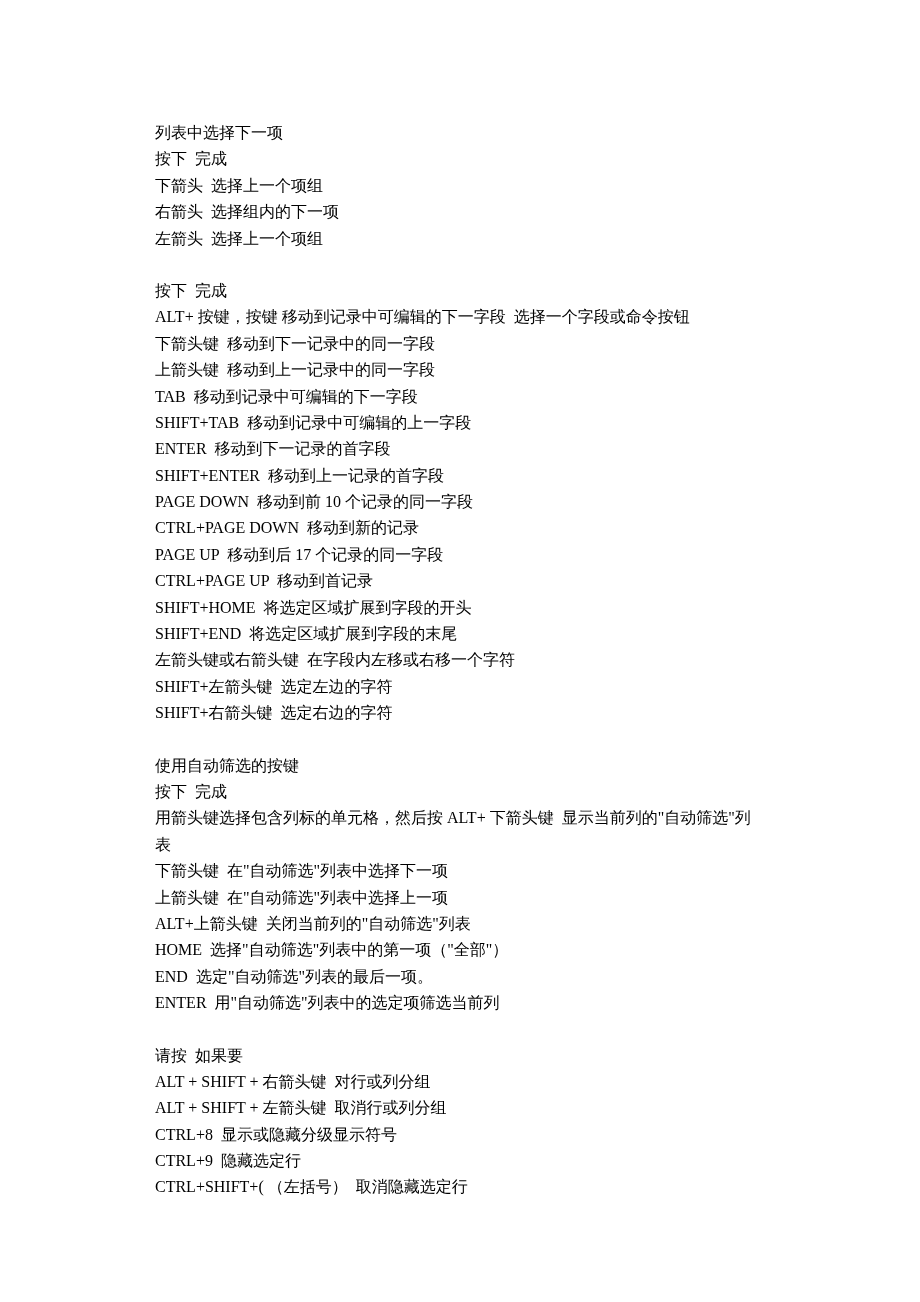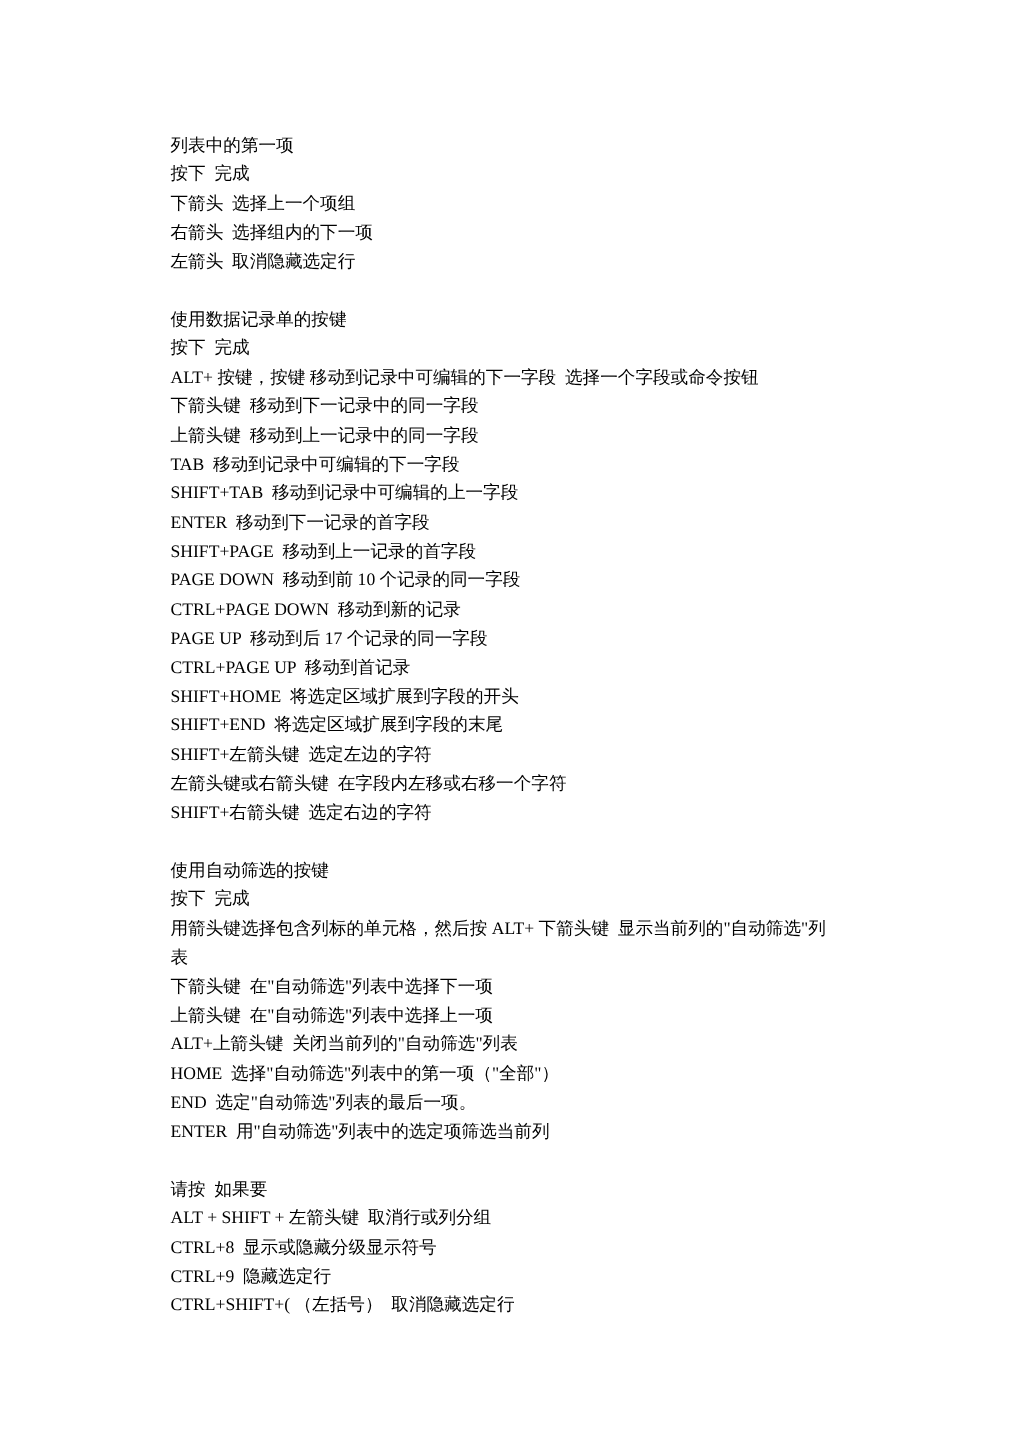--- a/index.html
+++ b/index.html
@@ -21,60 +21,60 @@
     }
     .line {
       white-space: pre-wrap;
     }
   </style>
 </head>
 <body>
 
 <div class="page">
   <div class="section">
-    <div class="line">列表中的第一项</div>
+    <div class="line">列表中选择下一项</div>
     <div class="line">按下  完成</div>
     <div class="line">下箭头  选择上一个项组</div>
     <div class="line">右箭头  选择组内的下一项</div>
-    <div class="line">左箭头  取消隐藏选定行</div>
+    <div class="line">左箭头  选择上一个项组</div>
   </div>
 
   <div class="section">
-    <div class="line">使用数据记录单的按键</div>
     <div class="line">按下  完成</div>
     <div class="line">ALT+ 按键，按键 移动到记录中可编辑的下一字段  选择一个字段或命令按钮</div>
     <div class="line">下箭头键  移动到下一记录中的同一字段</div>
     <div class="line">上箭头键  移动到上一记录中的同一字段</div>
     <div class="line">TAB  移动到记录中可编辑的下一字段</div>
     <div class="line">SHIFT+TAB  移动到记录中可编辑的上一字段</div>
     <div class="line">ENTER  移动到下一记录的首字段</div>
-    <div class="line">SHIFT+PAGE  移动到上一记录的首字段</div>
+    <div class="line">SHIFT+ENTER  移动到上一记录的首字段</div>
     <div class="line">PAGE DOWN  移动到前 10 个记录的同一字段</div>
     <div class="line">CTRL+PAGE DOWN  移动到新的记录</div>
     <div class="line">PAGE UP  移动到后 17 个记录的同一字段</div>
     <div class="line">CTRL+PAGE UP  移动到首记录</div>
     <div class="line">SHIFT+HOME  将选定区域扩展到字段的开头</div>
     <div class="line">SHIFT+END  将选定区域扩展到字段的末尾</div>
+    <div class="line">左箭头键或右箭头键  在字段内左移或右移一个字符</div>
     <div class="line">SHIFT+左箭头键  选定左边的字符</div>
-    <div class="line">左箭头键或右箭头键  在字段内左移或右移一个字符</div>
     <div class="line">SHIFT+右箭头键  选定右边的字符</div>
   </div>
 
   <div class="section">
     <div class="line">使用自动筛选的按键</div>
     <div class="line">按下  完成</div>
     <div class="line">用箭头键选择包含列标的单元格，然后按 ALT+ 下箭头键  显示当前列的"自动筛选"列表</div>
     <div class="line">下箭头键  在"自动筛选"列表中选择下一项</div>
     <div class="line">上箭头键  在"自动筛选"列表中选择上一项</div>
     <div class="line">ALT+上箭头键  关闭当前列的"自动筛选"列表</div>
     <div class="line">HOME  选择"自动筛选"列表中的第一项（"全部"）</div>
     <div class="line">END  选定"自动筛选"列表的最后一项。</div>
     <div class="line">ENTER  用"自动筛选"列表中的选定项筛选当前列</div>
   </div>
 
   <div class="section">
     <div class="line">请按  如果要</div>
+    <div class="line">ALT + SHIFT + 右箭头键  对行或列分组</div>
     <div class="line">ALT + SHIFT + 左箭头键  取消行或列分组</div>
     <div class="line">CTRL+8  显示或隐藏分级显示符号</div>
     <div class="line">CTRL+9  隐藏选定行</div>
     <div class="line">CTRL+SHIFT+( （左括号）  取消隐藏选定行</div>
   </div>
 </div>
 
 </body></html>

